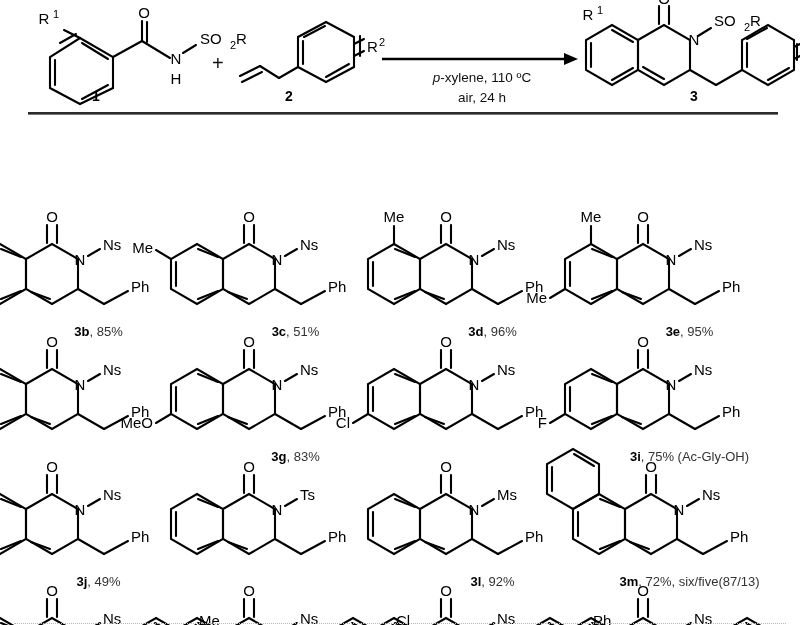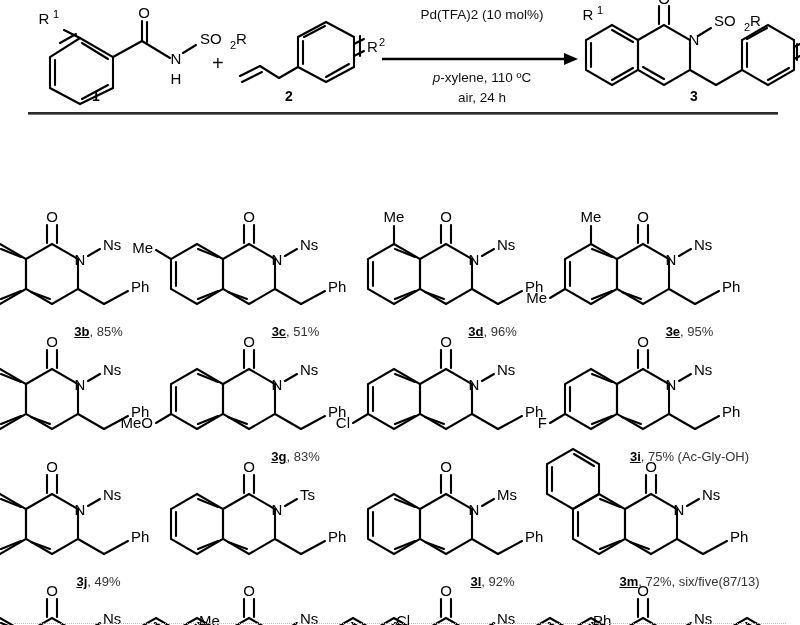--- a/index.html
+++ b/index.html
@@ -13,21 +13,21 @@
         border-top:2px solid #2b2b2b;border-bottom:1px solid #7a7a7a;}
   .rule.top{top:112px;}
   .dotted-bottom{position:absolute;left:14px;right:14px;bottom:1px;
         border-top:1px dotted #b8b8b8;}
   .grid{position:relative;width:800px;}
   .cell{position:absolute;}
   .caption{
     position:absolute;width:100%;text-align:center;
     font-size:13px;color:#333;white-space:nowrap;
   }
-  .caption b{font-weight:bold;color:#000;text-decoration:underline;}
+  .caption b{font-weight:bold;color:#000;}
   svg{display:block;overflow:visible;}
   text{font-family:"Liberation Sans",sans-serif;fill:#000;}
   .lbl{font-size:15px;}
   .lbl-s{font-size:11px;}
   .cond{position:absolute;text-align:center;font-size:13.5px;line-height:1.45;color:#111;}
   .cond i{font-style:italic;}
   .plus{position:absolute;font-size:20px;color:#111;}
   .num{position:absolute;font-size:14px;font-weight:bold;color:#000;}
 </style>
 </head>
@@ -81,21 +81,20 @@
       <line x1="118" y1="30" x2="128" y2="25"></line>
       <line x1="118" y1="42" x2="128" y2="37"></line>
       <line x1="124" y1="22" x2="124" y2="42"></line>
     </g>
     <text class="lbl" x="131" y="38">R</text>
     <text class="lbl-s" x="143" y="32">2</text>
   </svg>
   <div class="num" style="left:285px;top:88px;">2</div>
 
   <div class="cond" style="left:382px;top:5px;width:200px;">
-    <div>Pd(TFA)2 (10 mol%)</div>
   </div>
   <svg style="position:absolute;left:382px;top:52px;" width="196" height="14">
     <line x1="0" y1="7" x2="182" y2="7" stroke="#000" stroke-width="2.4"></line>
     <polygon points="182,1 196,7 182,13" fill="#000"></polygon>
   </svg>
   <div class="cond" style="left:382px;top:68px;width:200px;text-align:center;">
     <div><i>p</i><span>-xylene, 110 ºC</span></div>
     <div>air, 24 h</div>
   </div>
 

